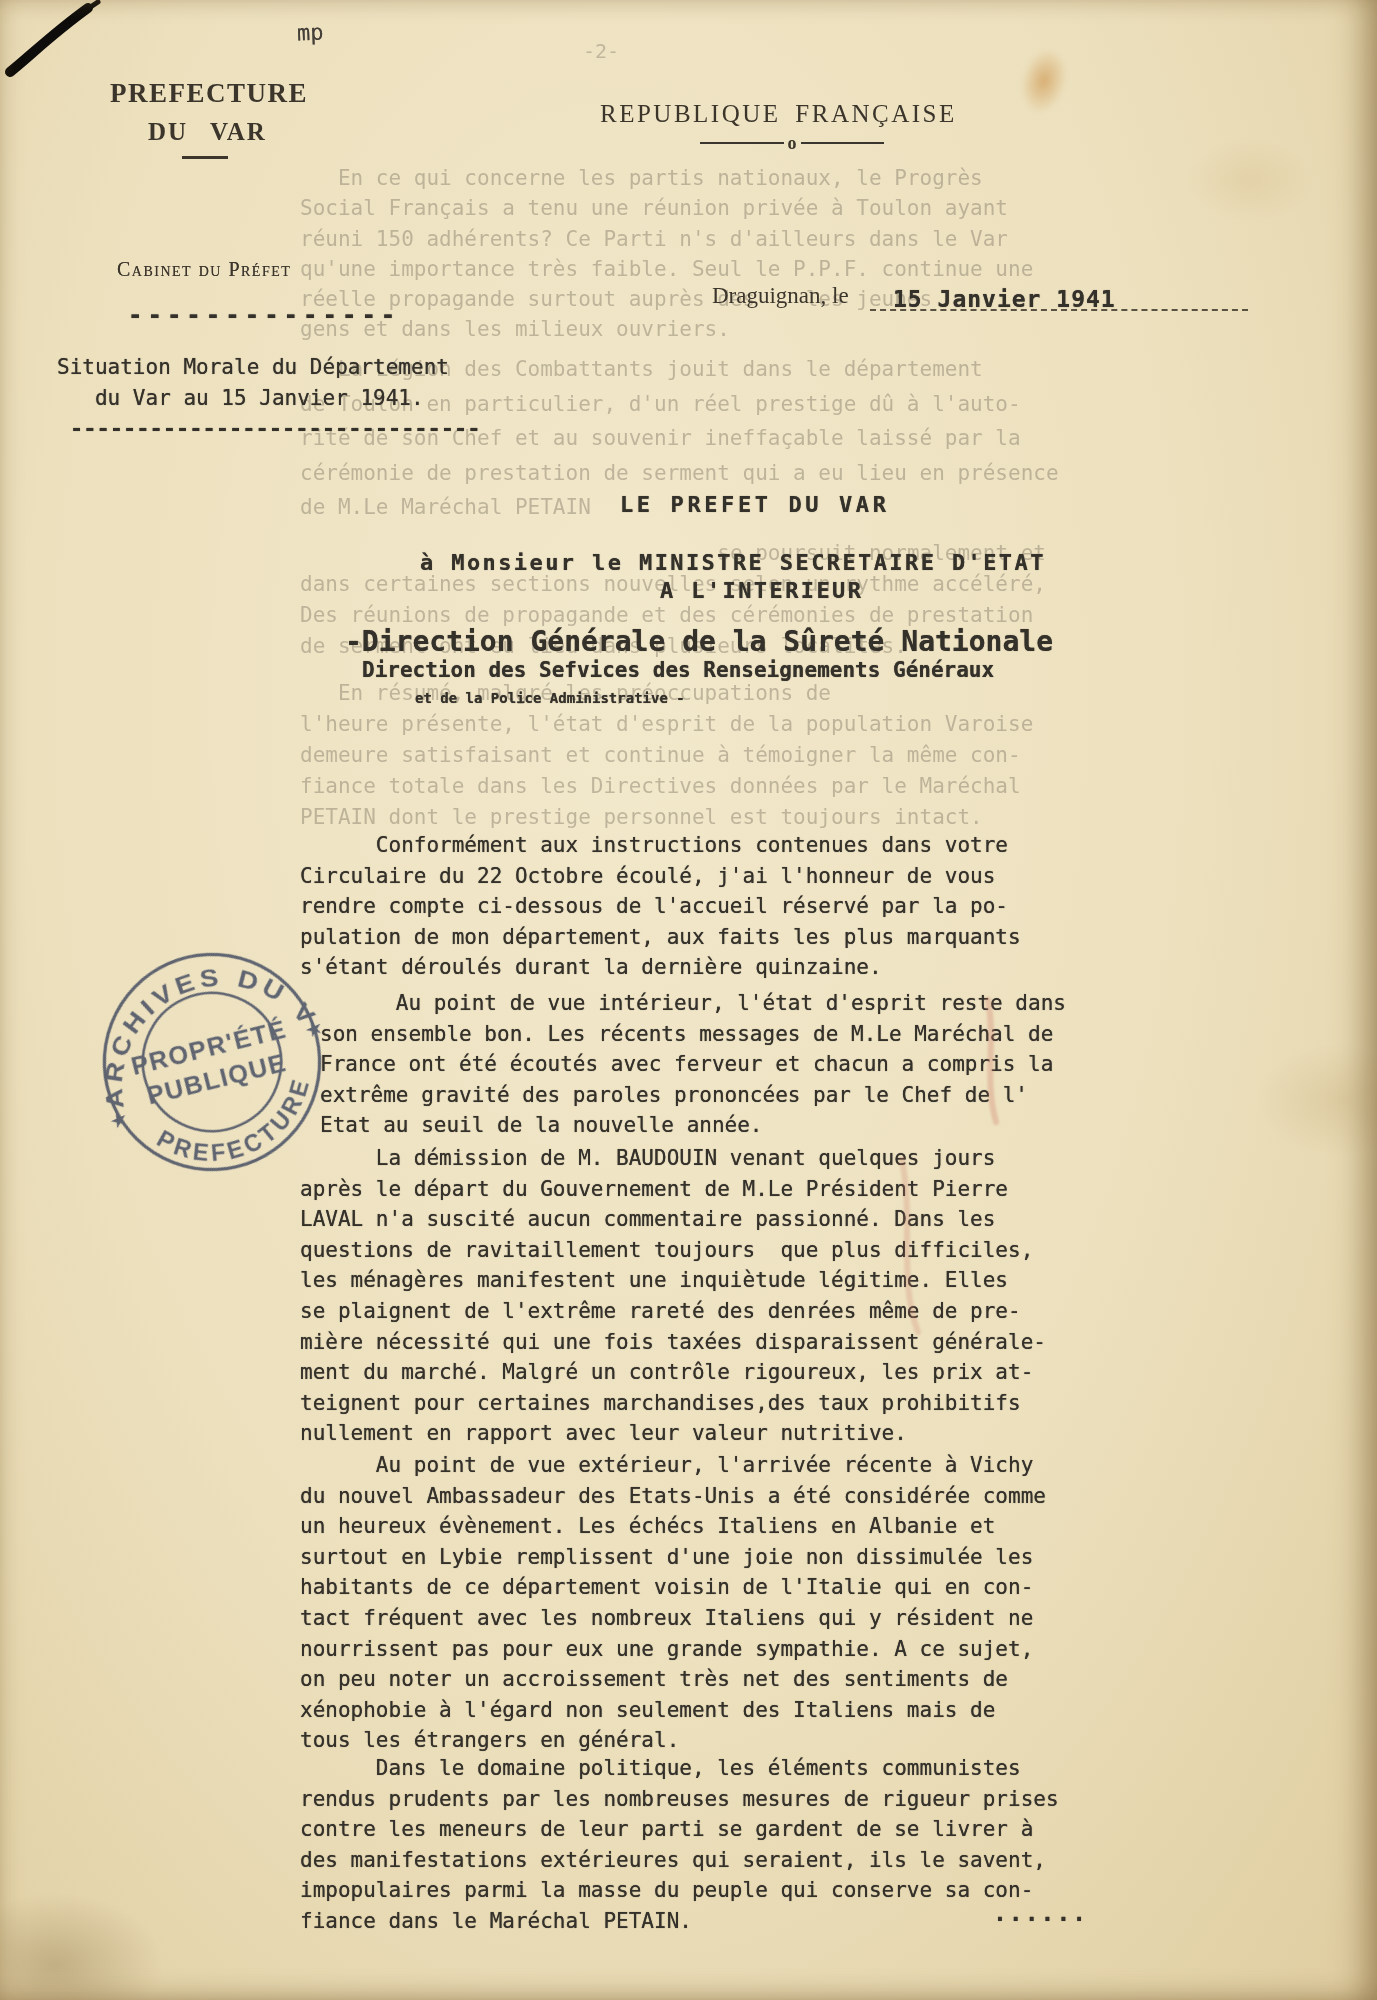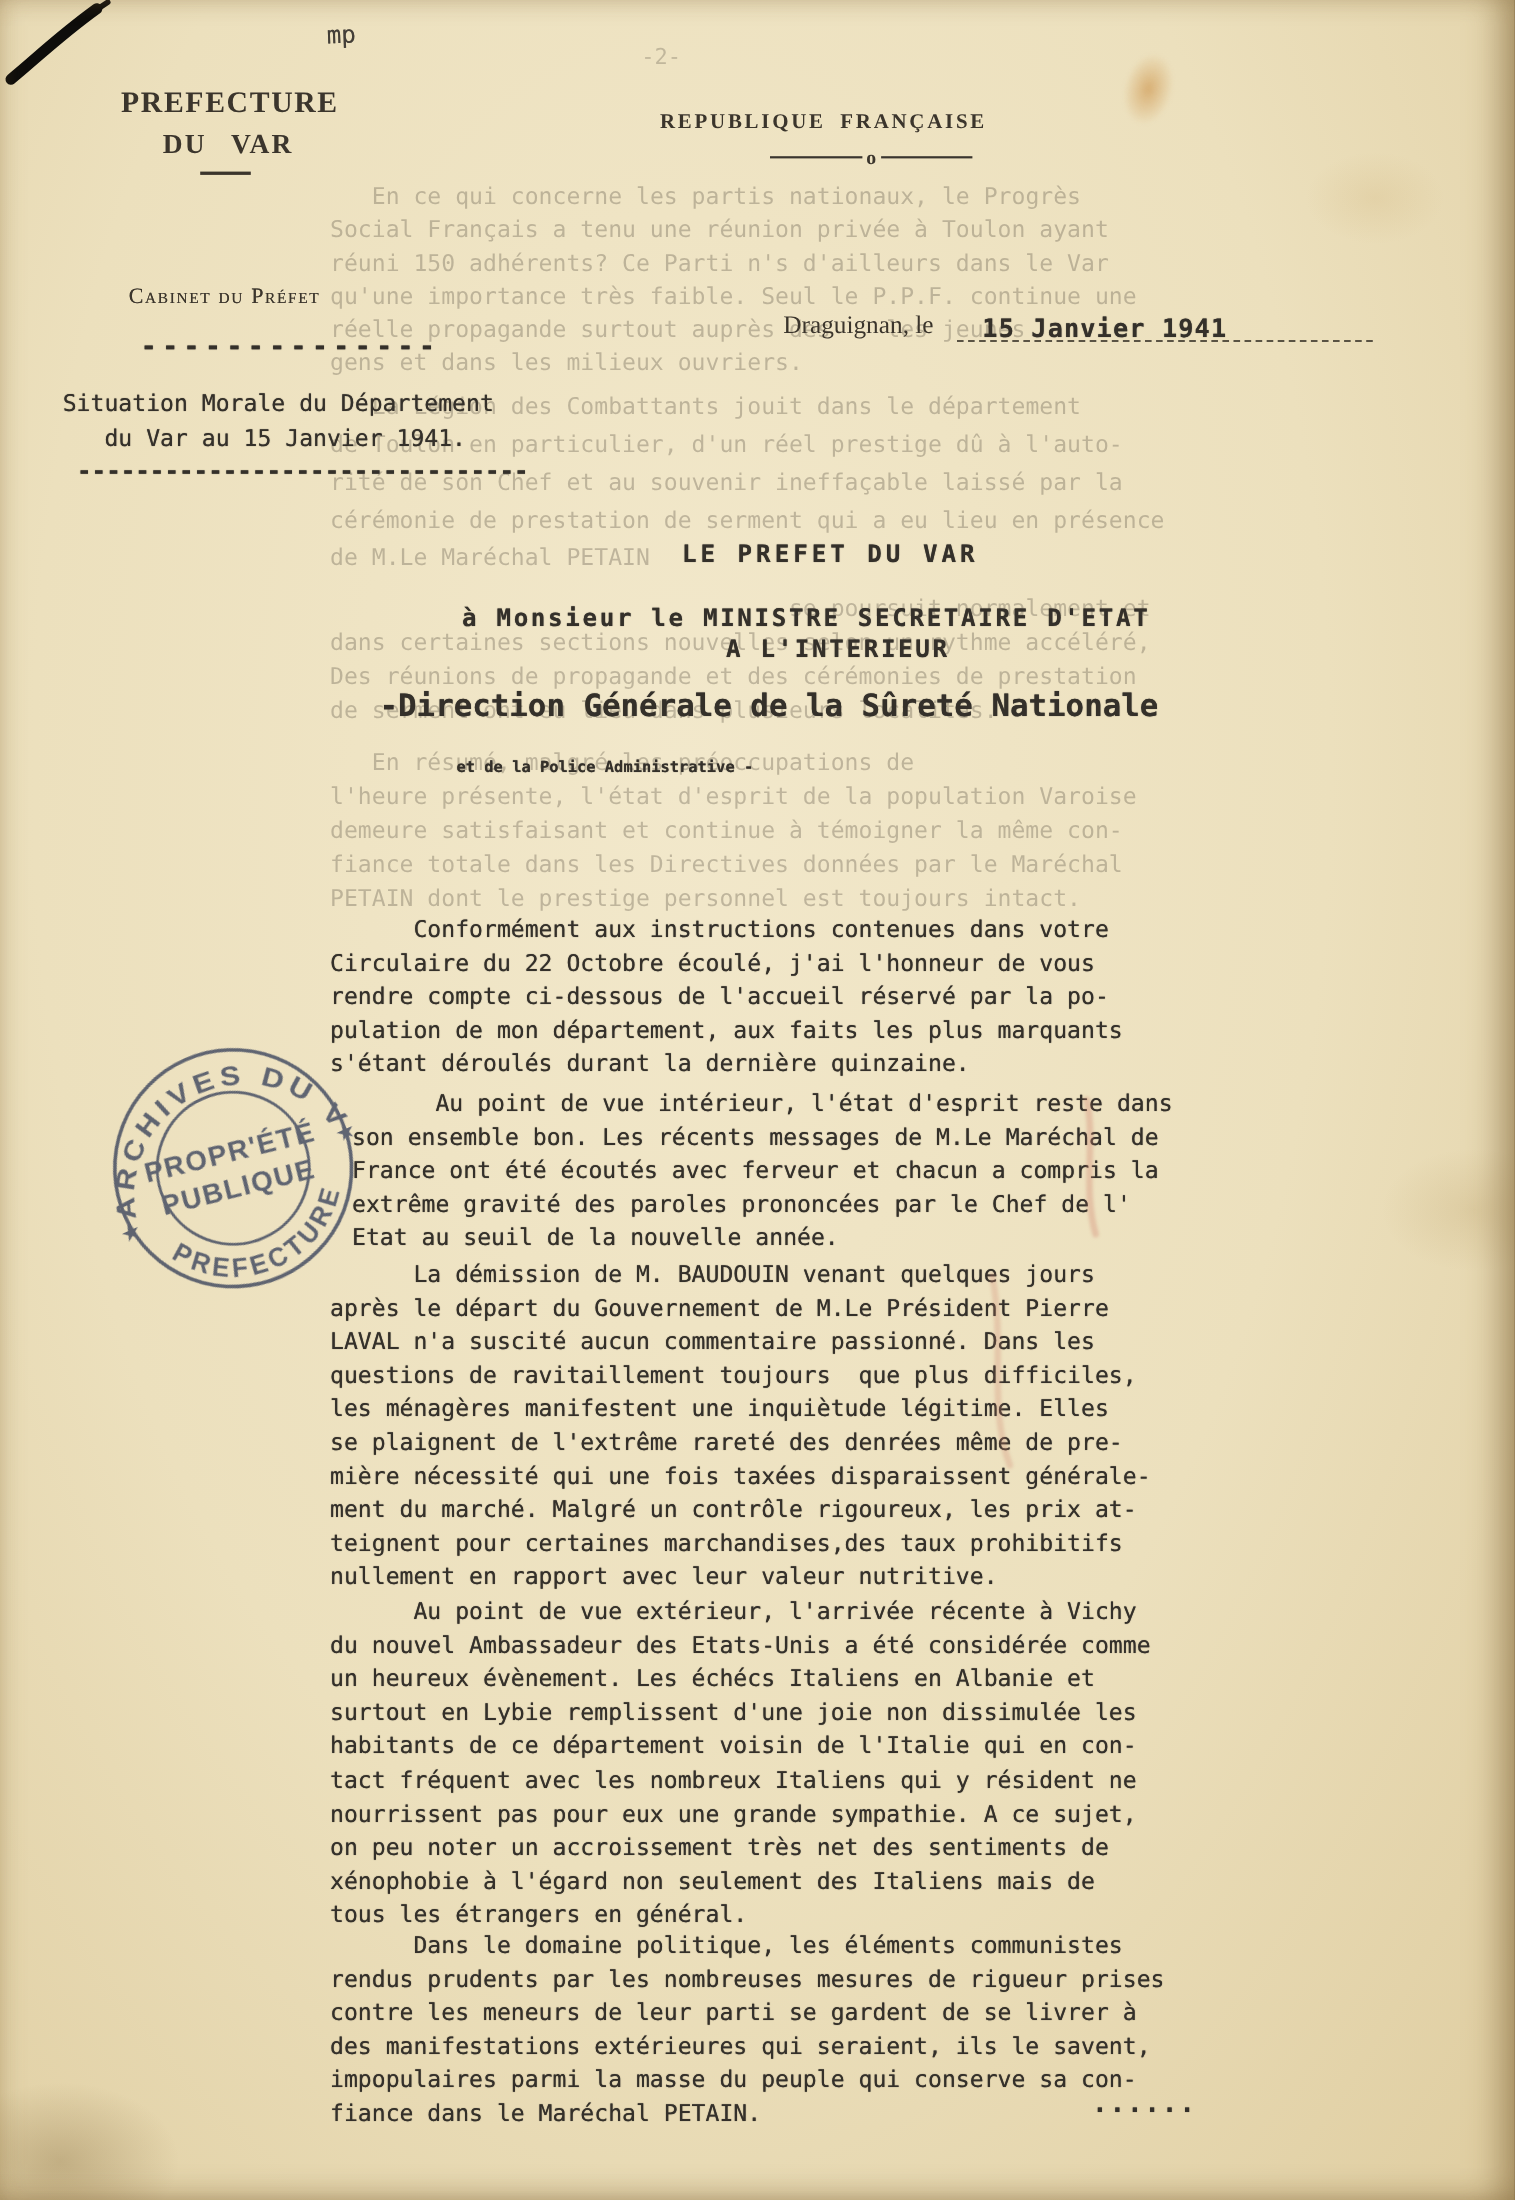--- a/index.html
+++ b/index.html
@@ -26,21 +26,21 @@
   .bleed{font-family:"DejaVu Sans Mono",monospace;color:#756c5b;opacity:.40;
          filter:blur(.6px);white-space:pre-wrap;font-size:21px;line-height:30.3px;z-index:1;}
   .z-main{z-index:10;}
   
   .org1{left:110px;top:78px;font-size:27px;font-weight:bold;letter-spacing:1.5px;}
   .org2{left:148px;top:118px;font-size:25px;font-weight:bold;letter-spacing:2px;word-spacing:14px;}
   .orgrule{left:182px;top:156px;width:46px;height:3px;background:#3b352c;}
   .office{left:117px;top:258px;font-size:20px;font-variant:small-caps;letter-spacing:1.5px;
           text-shadow:0 0 .5px rgba(59,53,44,.8);}
   .office-dashes{left:128px;top:300px;font-size:24px;font-weight:bold;letter-spacing:5px;}
-  .republic{left:600px;top:100px;font-size:19px;font-weight:bold;letter-spacing:2.5px;word-spacing:6px;text-align:center;}
+  .republic{left:600px;top:100px;font-size:25px;font-weight:normal;letter-spacing:2.5px;word-spacing:6px;text-align:center;}
   .divider{left:700px;top:138px;width:184px;display:flex;align-items:center;color:#3a352e;}
   .divider .bar{flex:1;height:2.4px;background:#3a352e;}
   .divider .och{font-family:"Liberation Serif",serif;font-size:18px;font-weight:bold;padding:0 4px;line-height:10px;}
   
   .place{left:712px;top:283px;font-size:23px;}
   .leader{left:870px;top:309px;width:378px;border-top:2.6px dashed rgba(64,58,46,.85);}
   .datev{left:893px;top:284px;font-size:23px;font-weight:bold;letter-spacing:1px;}
   
   .subject{left:57px;top:352px;}
   .subject-underline{left:70px;top:414px;font-size:22px;font-weight:bold;letter-spacing:0;}
@@ -133,20 +133,21 @@
   <div class="abs tw datev z-main">15 Janvier 1941</div>
 
   <div class="abs tw subject z-main">Situation Morale du Département
    du Var au 15 Janvier 1941.</div>
   <div class="abs tw subject-underline z-main">-------------------------------</div>
 
   <div class="abs tw sender z-main">LE PREFET DU VAR</div>
   <div class="abs tw to1 z-main">à Monsieur le MINISTRE SECRETAIRE D'ETAT</div>
   <div class="abs tw to2 z-main">A L'INTERIEUR</div>
   <div class="abs tw dir1 z-main">-Direction Générale de la Sûreté Nationale</div>
+  <div class="abs tw dir2 z-main">Direction des Sefvices des Renseignements Généraux</div>
   <div class="abs tw dir3 z-main">et de la Police Administrative -</div>
 
   <div class="abs tw p1 z-main">      Conformément aux instructions contenues dans votre
 Circulaire du 22 Octobre écoulé, j'ai l'honneur de vous
 rendre compte ci-dessous de l'accueil réservé par la po-
 pulation de mon département, aux faits les plus marquants
 s'étant déroulés durant la dernière quinzaine.</div>
   <div class="abs tw p2 z-main">      Au point de vue intérieur, l'état d'esprit reste dans
 son ensemble bon. Les récents messages de M.Le Maréchal de
 France ont été écoutés avec ferveur et chacun a compris la

